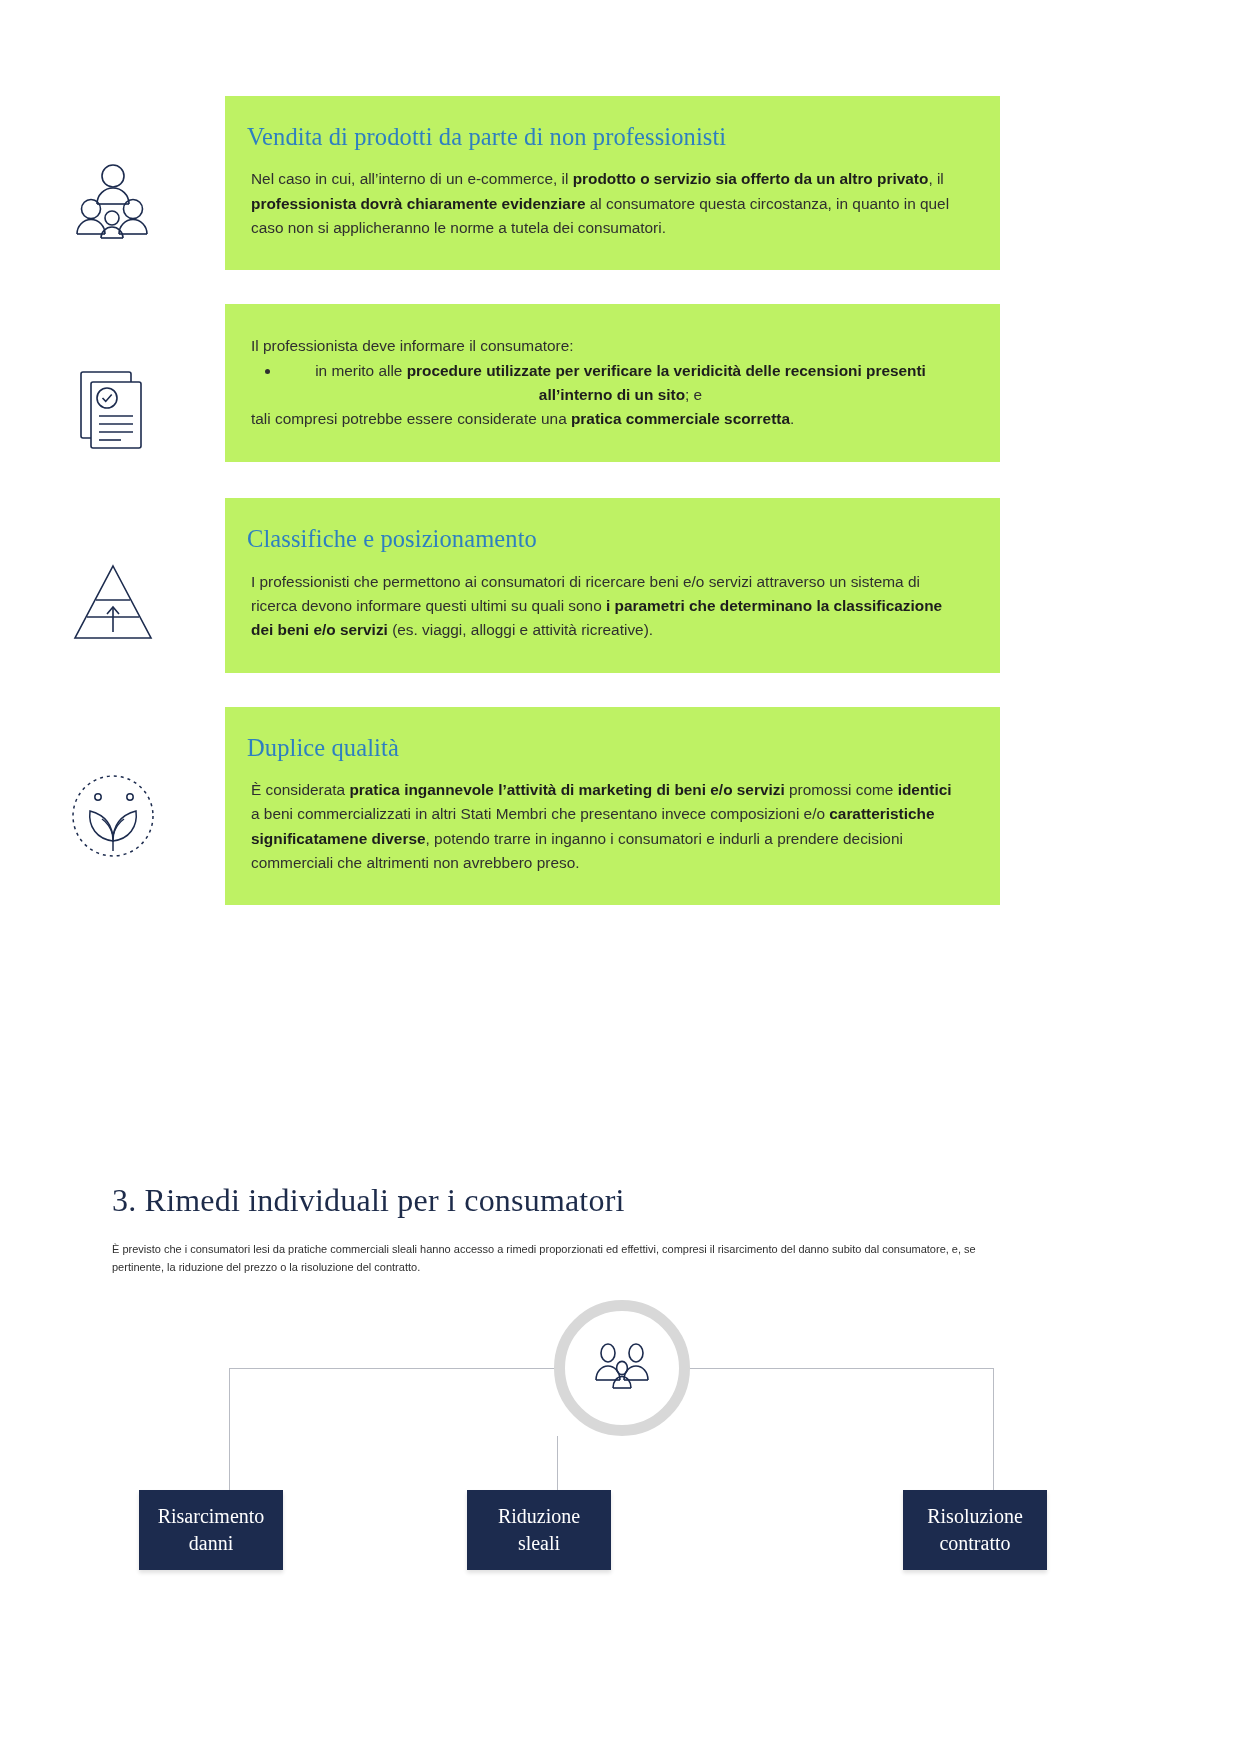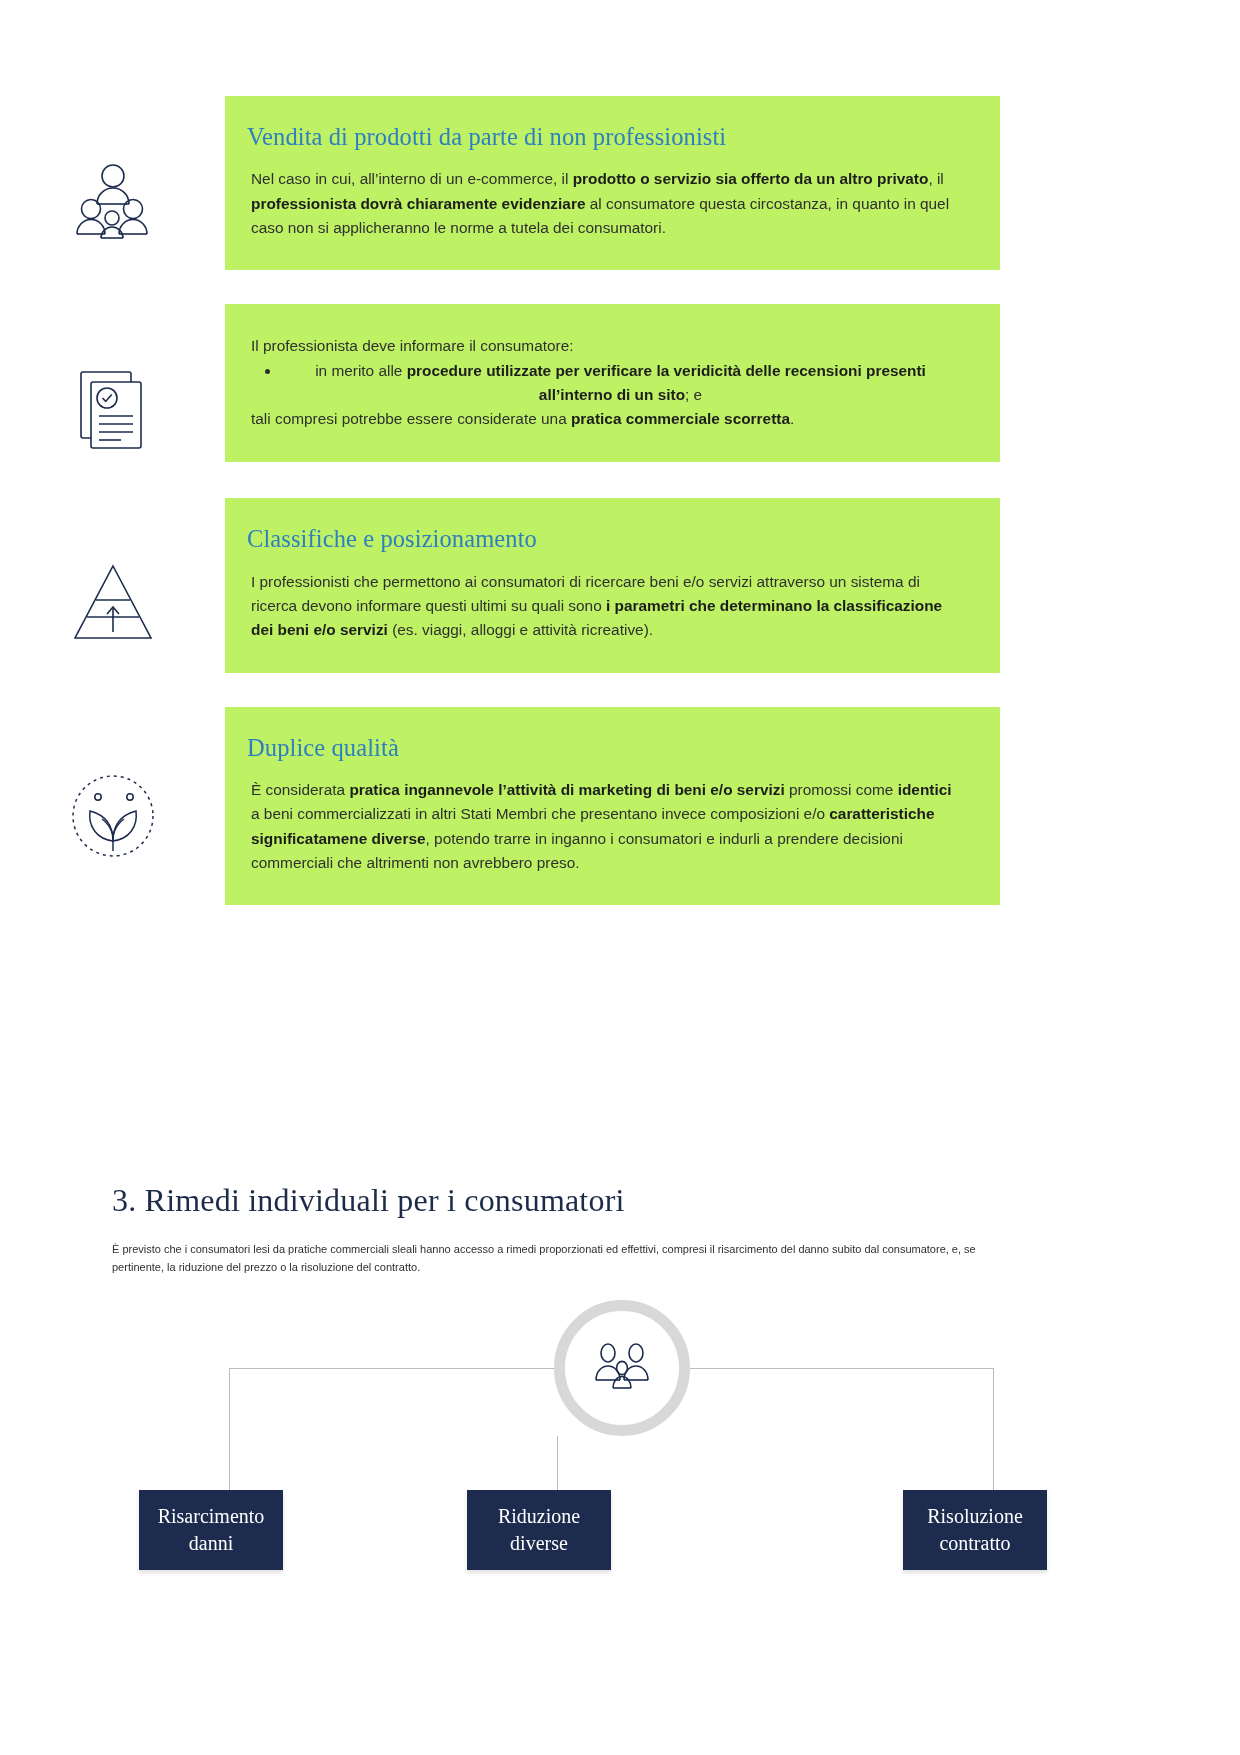--- a/index.html
+++ b/index.html
@@ -302,21 +302,21 @@
 
   <div class="node node-left">
     <div>
       <span>Risarcimento</span>
       <span>danni</span>
     </div>
   </div>
   <div class="node node-mid">
     <div>
       <span>Riduzione</span>
-      <span>diverse</span>
+      <span>sleali</span>
     </div>
   </div>
   <div class="node node-right">
     <div>
       <span>Risoluzione</span>
       <span>contratto</span>
     </div>
   </div>
 </div>
 

